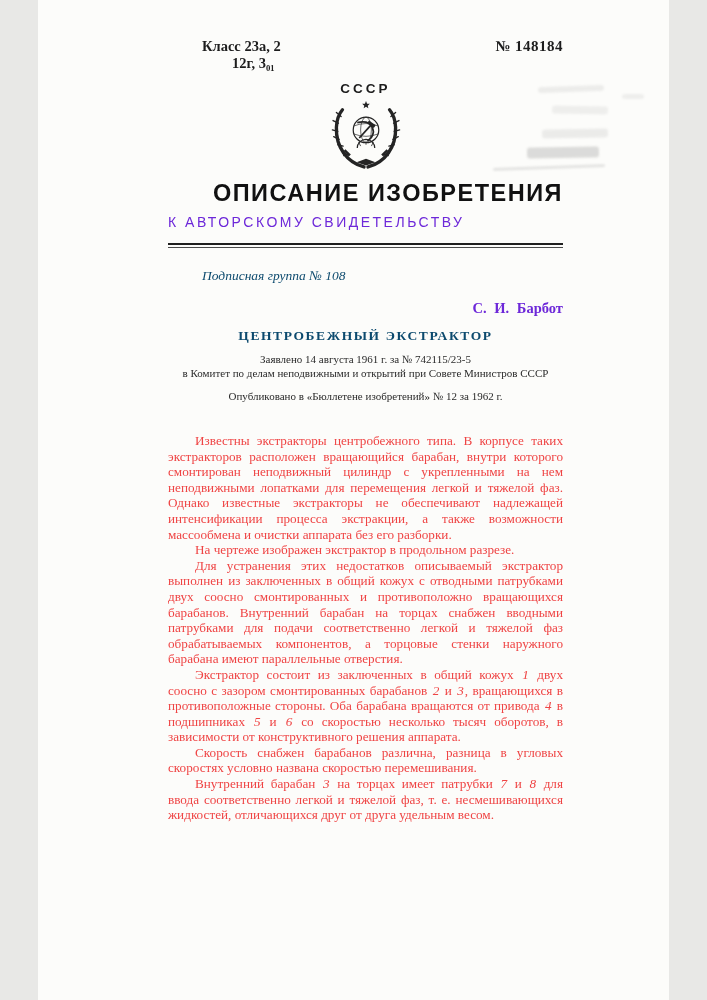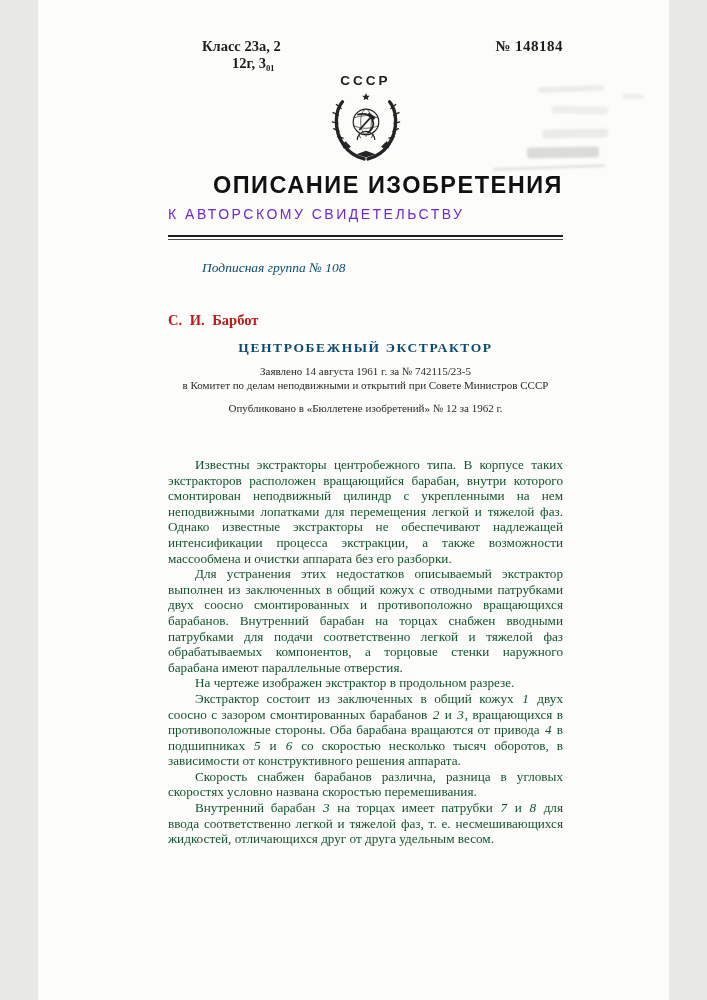--- a/index.html
+++ b/index.html
@@ -32,21 +32,21 @@
   .class-codes{padding-left:34px;line-height:17px;}
   .class-line2{padding-left:30px;}
   .patent-number{font-size:15px;letter-spacing:.5px;}
 
   .country{
     text-align:center;
     font-family:"Liberation Sans", sans-serif;
     font-weight:bold;
     font-size:13.5px;
     letter-spacing:3px;
-    margin-top:1px;
+    margin-top:9px;
     color:#1c1c1c;
   }
   .emblem-wrap{
     text-align:center;
     margin-top:3px;
     height:74px;
   }
   .emblem-wrap svg{height:74px;width:84px;}
 
   .doc-title{
@@ -75,51 +75,51 @@
 
   
   .subscription{
     margin-top:20px;
     padding-left:34px;
     font-style:italic;
     font-size:13.5px;
     color:#0c4a6e;
   }
   .author{
-    margin-top:36px;
-    text-align:left;
+    margin-top:16px;
+    text-align:right;
     font-weight:bold;
     font-size:14.5px;
     word-spacing:4px;
-    color:#b91c1c;
+    color:#6d28d9;
   }
   .invention-title{
     margin-top:11px;
     text-align:center;
     font-weight:bold;
     font-size:13.5px;
     letter-spacing:1.6px;
     color:#0c4a6e;
   }
   .filing{
     margin-top:8px;
     text-align:center;
     font-size:11px;
     line-height:14px;
     color:#2a2a2a;
   }
   .published{margin-top:9px;}
 
   
   .body-text{
-    margin-top:42px;
+    margin-top:30px;
     font-size:13.2px;
     line-height:15.6px;
     text-align:justify;
-    color:#14532d;
+    color:#ef4444;
   }
   .body-text p{
     margin:0;
     text-indent:27px;
   }
   .body-text i{
     font-style:italic;
     padding:0 1px;
   }
 
@@ -207,22 +207,22 @@
   <div class="invention-title">ЦЕНТРОБЕЖНЫЙ ЭКСТРАКТОР</div>
 
   <div class="filing">
     <div>Заявлено 14 августа 1961 г. за № 742115/23-5</div>
     <div>в Комитет по делам неподвижными и открытий при Совете Министров СССР</div>
     <div class="published">Опубликовано в «Бюллетене изобретений» № 12 за 1962 г.</div>
   </div>
 
   <main class="body-text">
     <p>Известны экстракторы центробежного типа. В корпусе таких экстракторов расположен вращающийся барабан, внутри которого смонтирован неподвижный цилиндр с укрепленными на нем неподвижными лопатками для перемещения легкой и тяжелой фаз. Однако известные экстракторы не обеспечивают надлежащей интенсификации процесса экстракции, а также возможности массообмена и очистки аппарата без его разборки.</p>
+    <p>На чертеже изображен экстрактор в продольном разрезе.</p>
     <p>Для устранения этих недостатков описываемый экстрактор выполнен из заключенных в общий кожух с отводными патрубками двух соосно смонтированных и противоположно вращающихся барабанов. Внутренний барабан на торцах снабжен вводными патрубками для подачи соответственно легкой и тяжелой фаз обрабатываемых компонентов, а торцовые стенки наружного барабана имеют параллельные отверстия.</p>
-    <p>На чертеже изображен экстрактор в продольном разрезе.</p>
     <p>Экстрактор состоит из заключенных в общий кожух <i>1</i> двух соосно с зазором смонтированных барабанов <i>2</i> и <i>3</i>, вращающихся в противоположные стороны. Оба барабана вращаются от привода <i>4</i> в подшипниках <i>5</i> и <i>6</i> со скоростью несколько тысяч оборотов, в зависимости от конструктивного решения аппарата.</p>
     <p>Скорость снабжен барабанов различна, разница в угловых скоростях условно названа скоростью перемешивания.</p>
     <p>Внутренний барабан <i>3</i> на торцах имеет патрубки <i>7</i> и <i>8</i> для ввода соответственно легкой и тяжелой фаз, т. е. несмешивающихся жидкостей, отличающихся друг от друга удельным весом.</p>
   </main>
 
   <div class="smudge s1"></div>
   <div class="smudge s2"></div>
   <div class="smudge s3"></div>
   <div class="smudge s4"></div>
   <div class="smudge s5"></div>

